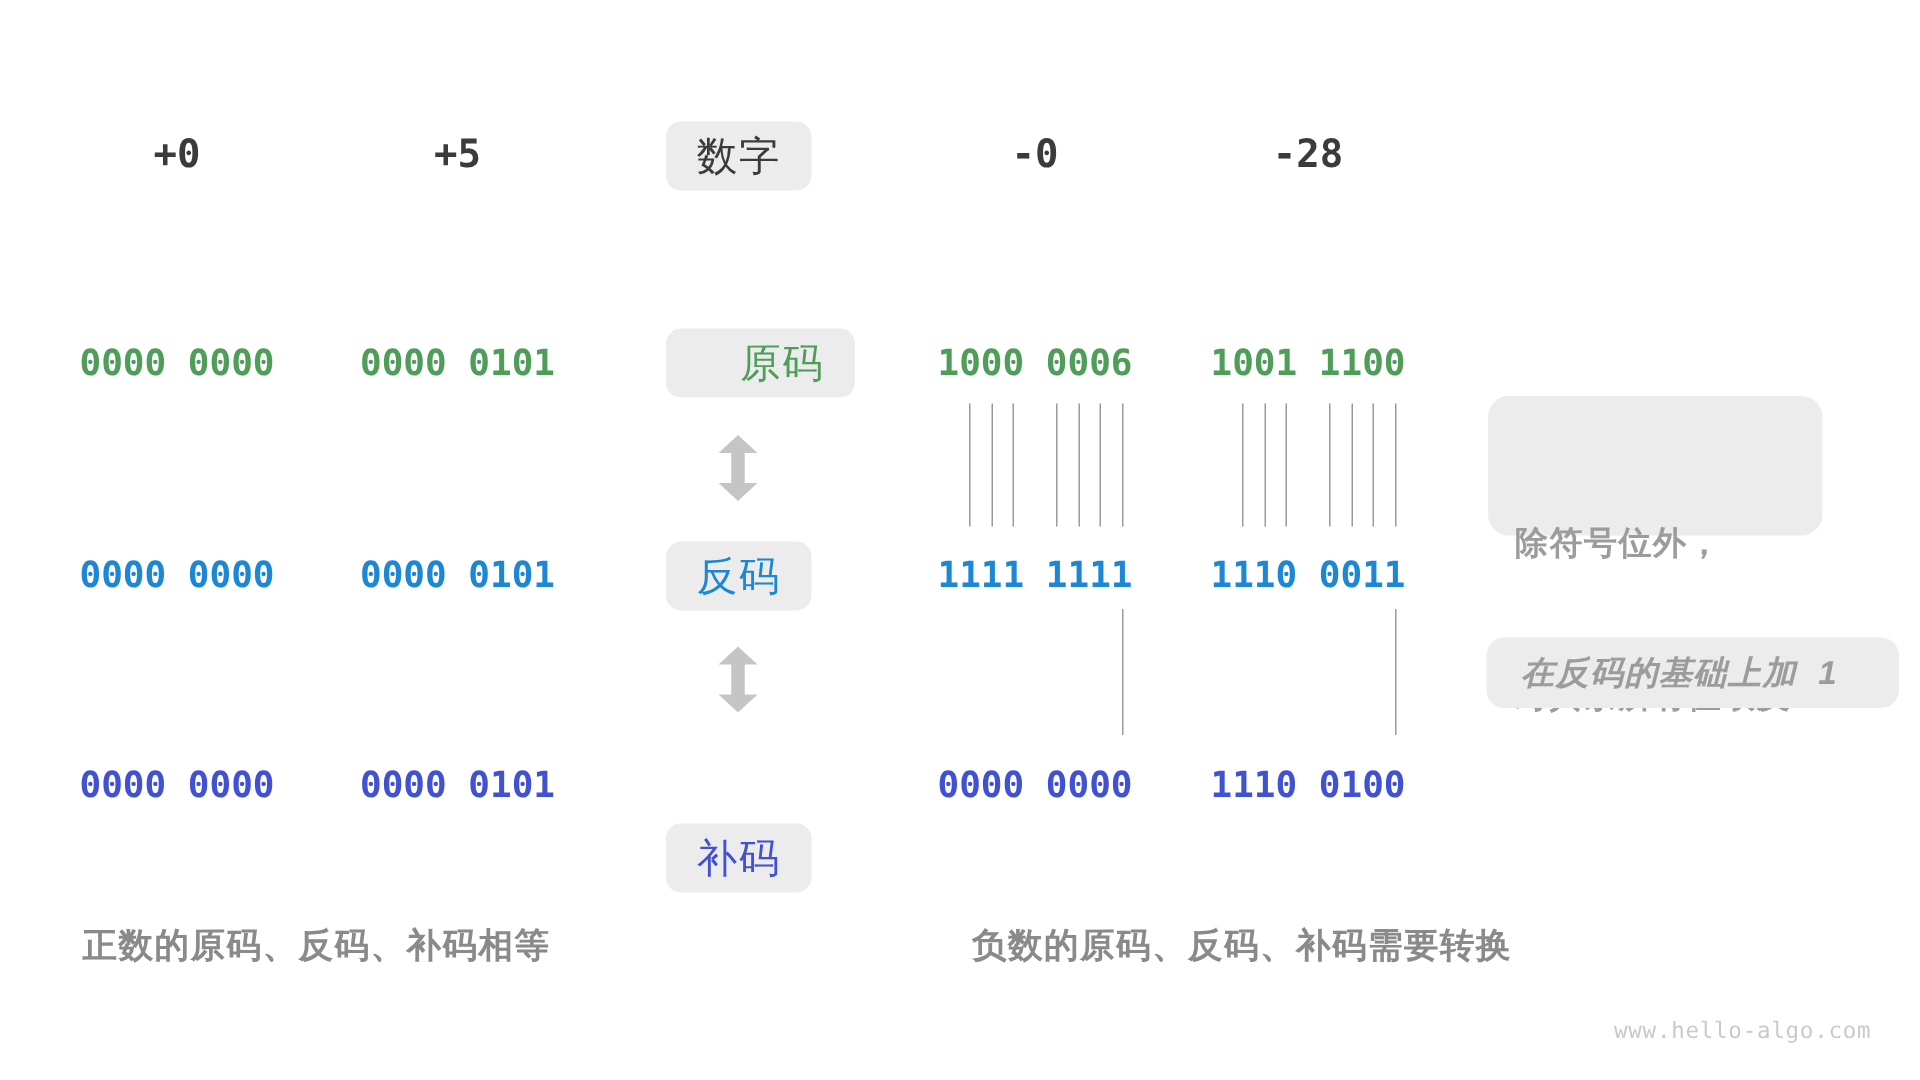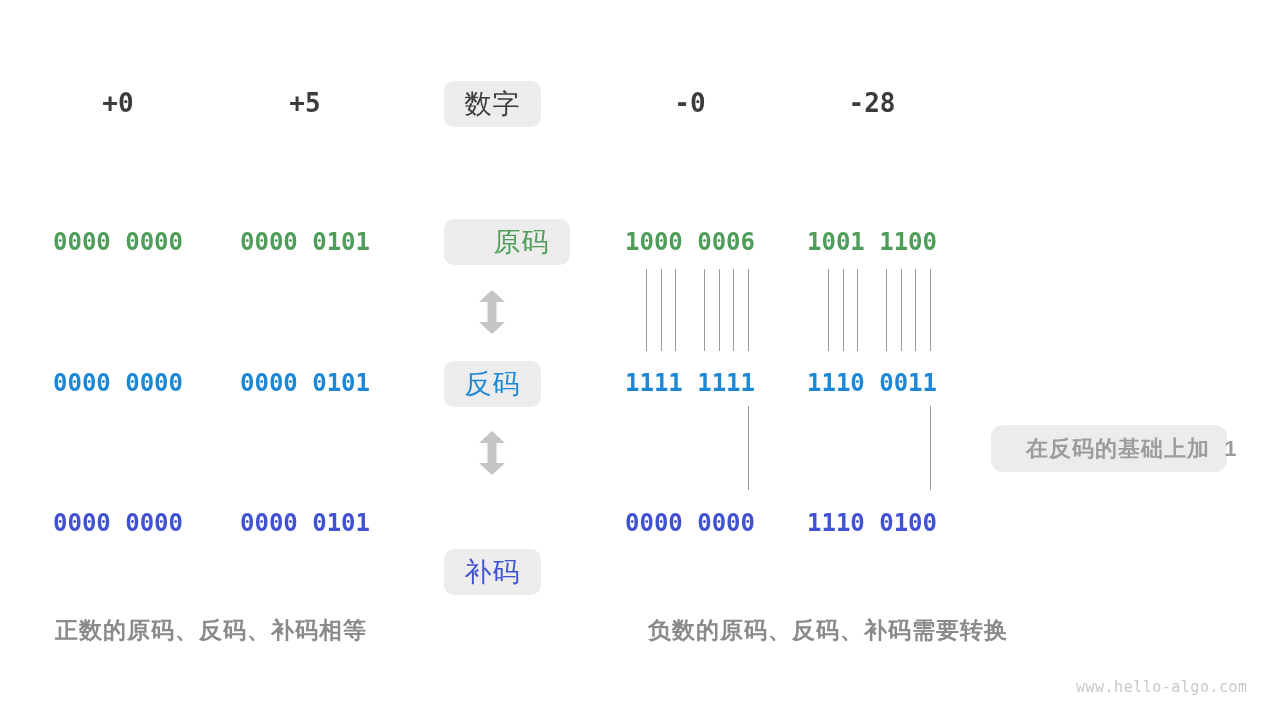--- a/index.html
+++ b/index.html
@@ -46,22 +46,22 @@
   
   .note{
     position:absolute;background:#ECECEC;color:#9C9C9C;font-weight:bold;font-size:22px;
     letter-spacing:1px;white-space:pre;
   }
   .note-invert{
     left:992px;top:264px;width:223px;height:93px;border-radius:14px;
     box-sizing:border-box;padding:13px 0 0 18px;line-height:34px;
   }
   .note-addone{
-    left:991px;top:425px;width:236px;height:47px;border-radius:12px;
-    box-sizing:border-box;padding-left:35px;line-height:47px;
+    left:991px;top:425px;width:275px;height:47px;border-radius:12px;
+    box-sizing:border-box;padding-left:23px;line-height:47px;font-style:italic;
   }
   
   .caption{
     position:absolute;top:616px;height:28px;line-height:28px;
     font-weight:bold;font-size:23px;color:#8A8A8A;letter-spacing:1px;white-space:pre;
   }
   .caption-pos{left:55px;}
   .caption-neg{left:648px;}
   
   .watermark{
@@ -122,20 +122,24 @@
   <div class="vline addone" style="left:930px"></div>
 
   <div class="row-twos">
     <div class="bin indigo" style="left:118px">0000 0000</div>
     <div class="bin indigo" style="left:305px">0000 0101</div>
     <div class="tag tag-twos indigo">补码</div>
     <div class="bin indigo" style="left:690px">0000 0000</div>
     <div class="bin indigo" style="left:872px">1110 0100</div>
   </div>
 
+  <div class="note note-invert">
+    <div>除符号位外，</div>
+    <div>对其余所有位取反</div>
+  </div>
   <div class="note note-addone">在反码的基础上加  1</div>
 
   <div class="caption caption-pos">正数的原码、反码、补码相等</div>
   <div class="caption caption-neg">负数的原码、反码、补码需要转换</div>
 
   <div class="watermark">www.hello-algo.com</div>
 
 </div>
 
 </body></html>

